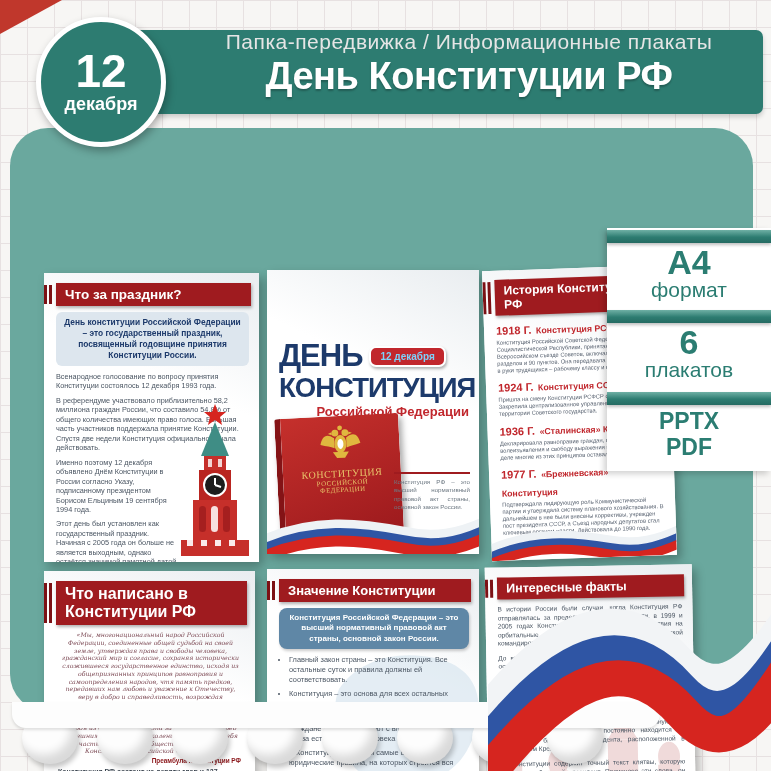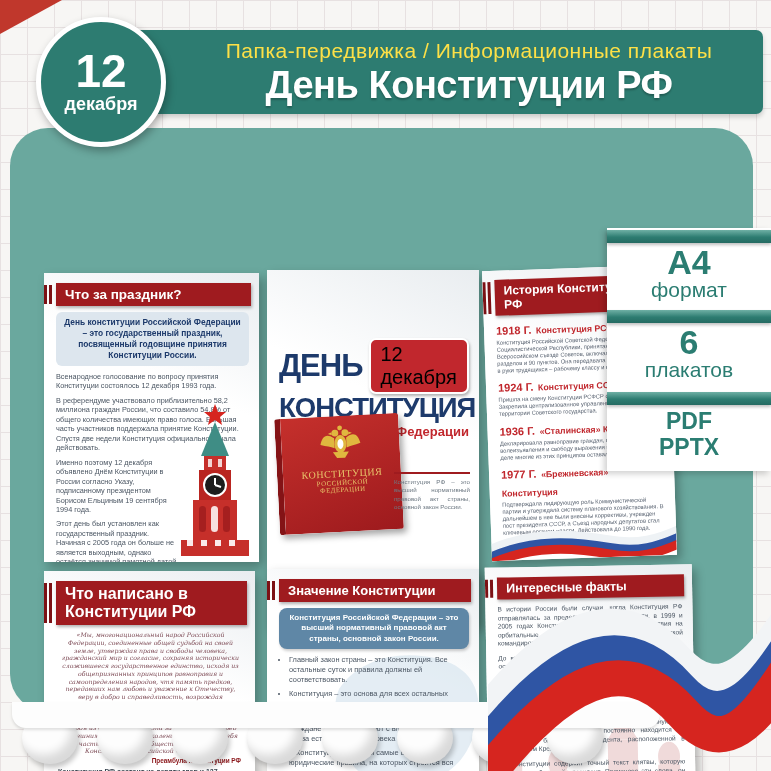--- a/index.html
+++ b/index.html
@@ -12,21 +12,21 @@
     background-size:27px 27px;
   }
   .abs{position:absolute;}
   
   .corner-ribbon{left:0;top:0;width:62px;height:34px;background:#c0372c;
     clip-path:polygon(0 0,100% 0,0 100%);}
   
   .header-band{left:97px;top:30px;width:666px;height:84px;background:#2d7c71;
     border-radius:7px;color:#fff;text-align:center;padding-left:78px;box-sizing:border-box;
     box-shadow:0 3px 5px rgba(0,0,0,.18);}
-  .header-line1{font-size:21px;font-weight:400;letter-spacing:.5px;margin-top:9px;color:#fde047;}
+  .header-line1{font-size:21px;font-weight:400;letter-spacing:.5px;color:#e5e5e5;}
   .header-title{font-size:38px;font-weight:bold;letter-spacing:-.5px;margin-top:1px;
     text-shadow:0 2px 2px rgba(0,0,0,.25);}
   .date-circle{left:36px;top:17px;width:130px;height:130px;border-radius:50%;
     background:#2d7c71;border:5px solid #fff;box-sizing:border-box;
     box-shadow:2px 4px 8px rgba(0,0,0,.3);color:#fff;text-align:center;z-index:5;}
   .date-day{font-size:46px;font-weight:bold;line-height:1;margin-top:26px;}
   .date-month{font-size:18px;font-weight:bold;margin-top:0px;}
   
   .board{left:10px;top:128px;width:743px;height:584px;background:#6aa89e;border-radius:38px;}
   
@@ -40,25 +40,25 @@
   .wave{position:absolute;left:0;right:0;bottom:0;}
   
   #p-holiday{left:34px;top:145px;width:215px;height:289px;}
   #p-holiday .p-head{font-size:13.5px;}
   .intro-box{margin:4px 10px 6px 12px;background:#dde6ee;border-radius:6px;padding:5px 6px;
     font-size:8.4px;font-weight:bold;color:#1d3a6b;text-align:center;line-height:1.3;}
   #p-holiday p{margin:5px 10px 0 12px;font-size:7.3px;line-height:1.3;}
   #p-holiday p.narrow{width:122px;}
   .tower{right:4px;bottom:6px;}
   
-  #p-cover{left:257px;top:142px;width:212px;height:356px;}
+  #p-cover{left:257px;top:142px;width:212px;height:284px;}
   .cover-titles{position:absolute;left:12px;top:68px;width:190px;}
   .cover-row{display:flex;align-items:center;gap:7px;}
   .cover-den{font-size:31px;font-weight:bold;color:#1d3a6b;letter-spacing:-1px;}
-  .cover-badge{background:#c1272d;color:#000000;font-size:20px;font-weight:normal;
+  .cover-badge{background:#c1272d;color:#7dd3fc;font-size:10px;font-weight:bold;
     padding:3px 9px;border-radius:7px;border:2px solid #fff;box-shadow:1px 2px 3px rgba(0,0,0,.3);}
   .cover-konst{font-size:27.5px;font-weight:bold;color:#1d3a6b;letter-spacing:-1px;margin-top:-2px;}
   .cover-sub{font-size:13px;font-weight:bold;color:#c1272d;text-align:right;line-height:1.05;margin-top:1px;}
   .book{position:absolute;left:10px;top:146px;width:118px;height:116px;transform:rotate(-3deg);
     background:linear-gradient(160deg,#c5302c 0%,#9d1a1d 100%);border-radius:3px;
     border-left:6px solid #841316;box-shadow:3px 4px 6px rgba(0,0,0,.35);
     text-align:center;color:#e8c46a;font-family:"Liberation Serif",serif;}
   .book-t1{font-size:10px;letter-spacing:.5px;margin-top:4px;}
   .book-t2{font-size:6.8px;letter-spacing:.5px;}
   .cover-note{position:absolute;right:9px;top:202px;width:76px;border-top:2px solid #9f1b1f;
@@ -288,22 +288,22 @@
     <div class="sv-big">А4</div>
     <div class="sv-label">формат</div>
   </div>
   <div class="strip-bar" style="top:82px"></div>
   <div class="fmt-6">
     <div class="sv-big">6</div>
     <div class="sv-label">плакатов</div>
   </div>
   <div class="strip-bar" style="top:164px"></div>
   <div class="fmt-files">
+    <div class="sv-file">PPTX</div>
     <div class="sv-file">PDF</div>
-    <div class="sv-file">PPTX</div>
   </div>
 </div>
 
 <div class="abs loop" style="left:22px"></div>
 <div class="abs loop" style="left:97px"></div>
 <div class="abs loop" style="left:172px"></div>
 <div class="abs loop" style="left:247px"></div>
 <div class="abs loop" style="left:322px"></div>
 <div class="abs loop" style="left:397px"></div>
 <div class="abs loop" style="left:472px"></div>

